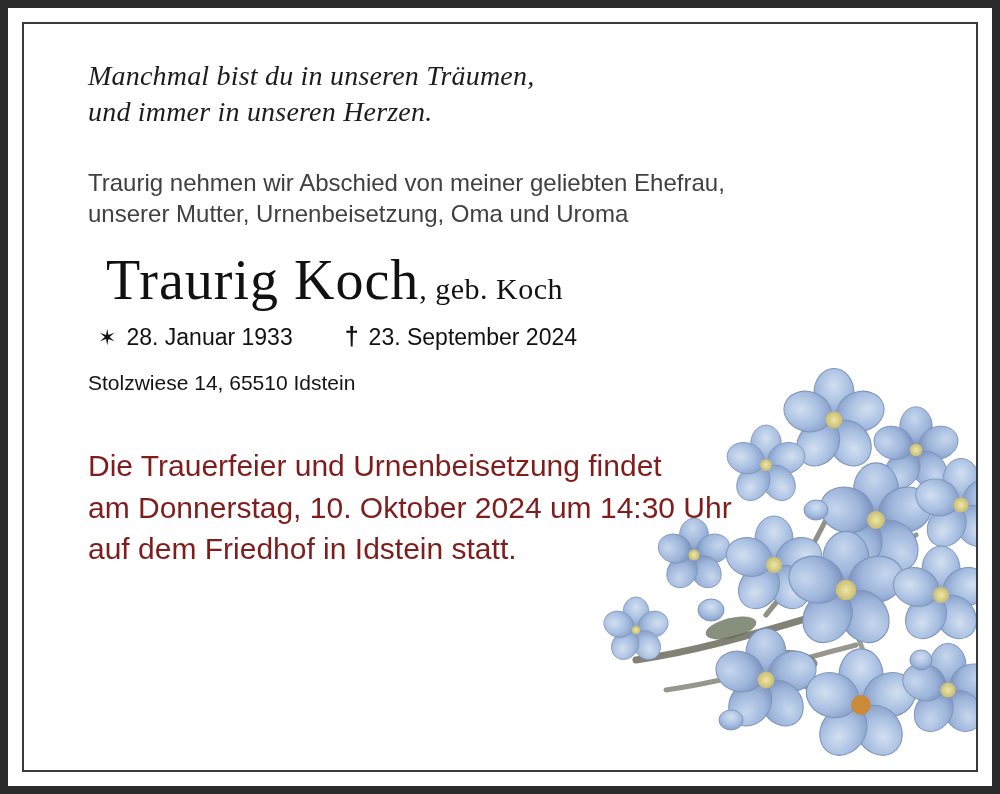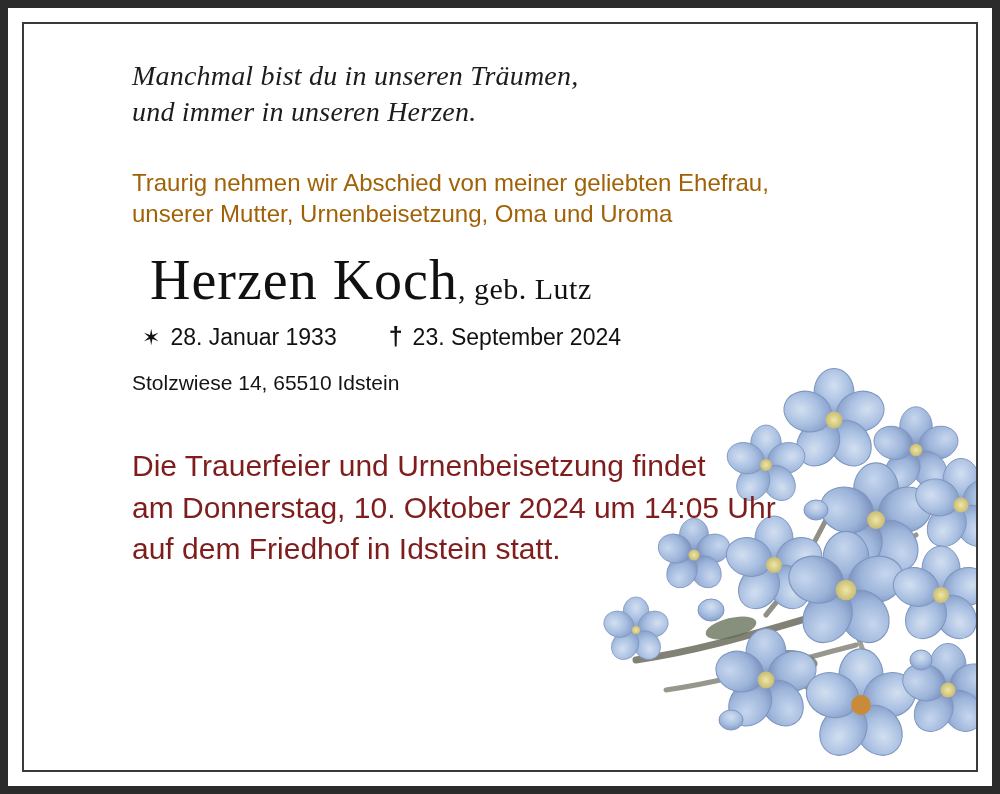--- a/index.html
+++ b/index.html
@@ -27,38 +27,38 @@
     position: relative;
     width: 100%;
     height: 100%;
     border: 2px solid #3a3a3a;
     background: #ffffff;
     overflow: hidden;
   }
   .content {
     position: relative;
     z-index: 3;
-    padding: 34px 40px 0 108px;
+    padding: 34px 40px 0 64px;
   }
   
   .poem {
     font-family: "Liberation Serif", serif;
     font-style: italic;
     font-size: 28px;
     line-height: 1.30;
     color: #1c1c1c;
     letter-spacing: 0.2px;
   }
   .poem div { white-space: nowrap; }
   
   .intro {
     margin-top: 36px;
     font-size: 24px;
     line-height: 1.32;
-    color: #a16207;
+    color: #404040;
   }
   .intro div { white-space: nowrap; }
   
   .name-line {
     margin-top: 22px;
     white-space: nowrap;
     padding-left: 18px;
   }
   .name-main {
     font-family: "Liberation Serif", serif;
@@ -331,34 +331,34 @@
         <div>Manchmal bist du in unseren Träumen,</div>
         <div>und immer in unseren Herzen.</div>
       </div>
 
       <div class="intro">
         <div>Traurig nehmen wir Abschied von meiner geliebten Ehefrau,</div>
         <div>unserer Mutter, Urnenbeisetzung, Oma und Uroma</div>
       </div>
 
       <div class="name-line">
-        <span class="name-main">Herzen Koch</span><span class="name-suffix">, geb. Lutz</span>
+        <span class="name-main">Traurig Koch</span><span class="name-suffix">, geb. Koch</span>
       </div>
 
       <div class="dates">
         <span class="star">✶</span>
         <span class="birth">28. Januar 1933</span>
         <span class="cross">†</span>
         <span class="death">23. September 2024</span>
       </div>
 
 
       <div class="address">Stolzwiese 14, 65510 Idstein</div>
 
       <div class="ceremony">
         <div>Die Trauerfeier und Urnenbeisetzung findet</div>
-        <div>am Donnerstag, 10. Oktober 2024 um 14:05 Uhr</div>
+        <div>am Donnerstag, 10. Oktober 2024 um 14:30 Uhr</div>
         <div>auf dem Friedhof in Idstein statt.</div>
       </div>
 
     </div>
   </div>
 </div>
 
 </body></html>

